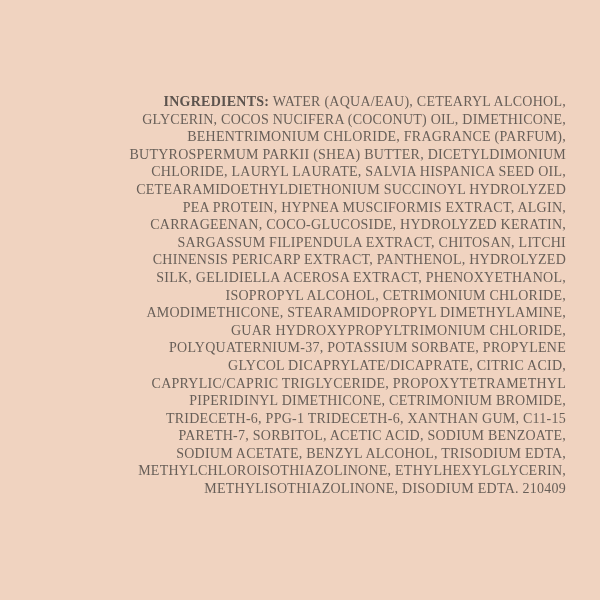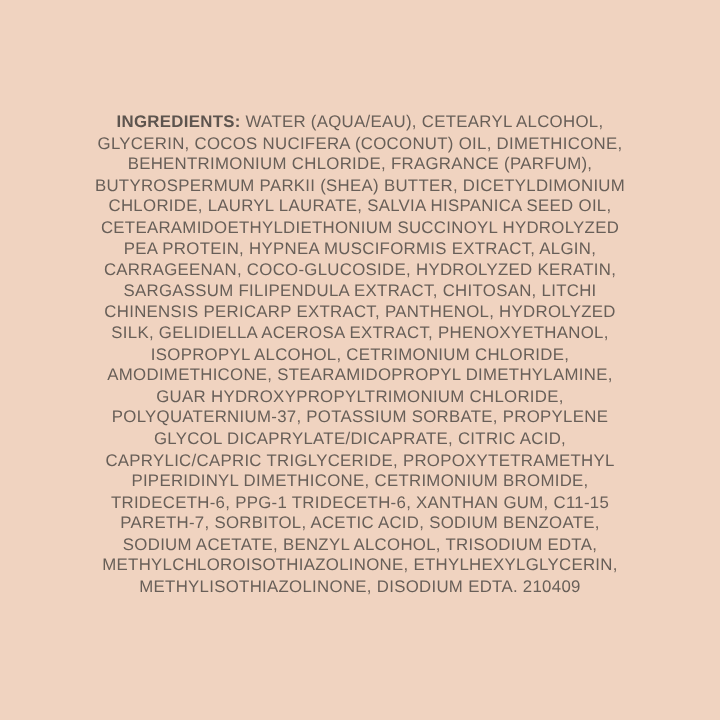--- a/index.html
+++ b/index.html
@@ -13,26 +13,26 @@
     overflow: hidden;
   }
   .label-panel {
     width: 600px;
     height: 600px;
     box-sizing: border-box;
   }
   .ingredients {
     margin: 0;
     padding: 93px 34px 0 34px;
-    font-family: Liberation Sans, sans-serif;
+    font-family: Liberation Serif, serif;
     font-size: 14px;
     line-height: 17.6px;
     letter-spacing: 0.25px;
     color: #685f58;
-    text-align: center;
+    text-align: right;
     white-space: pre-line;
   }
   .ingredients strong {
     font-weight: 700;
     color: #5d544e;
   }
 </style>
 </head>
 <body style="background: rgb(240, 211, 192);">
 

